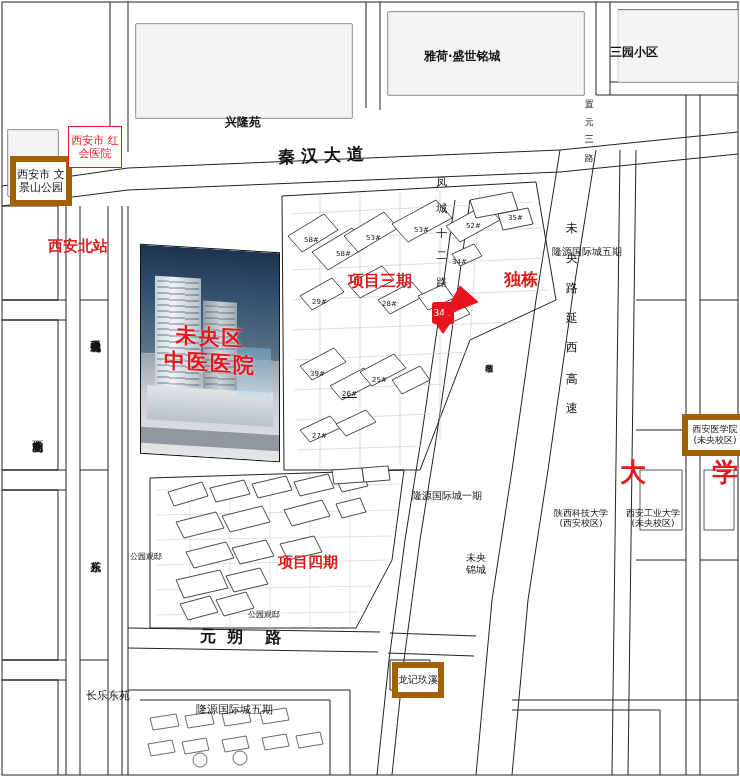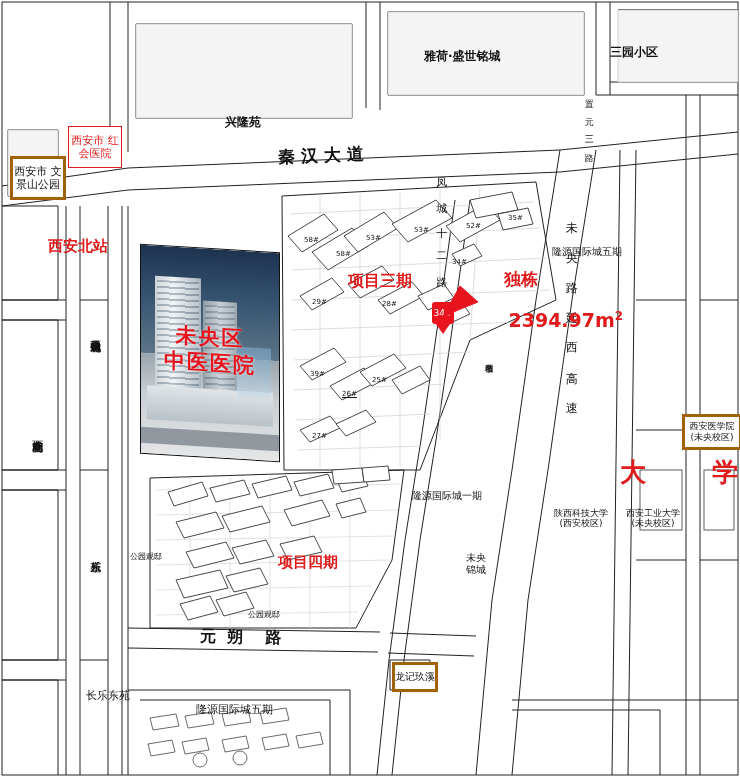--- a/index.html
+++ b/index.html
@@ -3,21 +3,21 @@
 <meta charset="utf-8">
 <style>
   html,body{margin:0;padding:0;background:#ffffff;}
   body{font-family:"DejaVu Sans","Liberation Sans",sans-serif;}
   #map{position:relative;width:740px;height:777px;background:#ffffff;overflow:hidden;}
   #map svg.base{position:absolute;left:0;top:0;width:740px;height:777px;}
   .lbl{position:absolute;color:#111;line-height:1.15;white-space:pre;}
   .lbl.v{writing-mode:vertical-rl;text-orientation:upright;white-space:normal;}
   .box{position:absolute;border:1px solid #e01b1b;background:#fff;color:#e01b1b;
        display:flex;align-items:center;justify-content:center;text-align:center;line-height:1.2;}
-  .boxk{position:absolute;border:3px solid #a16207;background:#fff;color:#111;
+  .boxk{position:absolute;border:6px solid #a16207;background:#fff;color:#111;
        display:flex;align-items:center;justify-content:center;text-align:center;line-height:1.2;}
   .red{color:#e01b1b;margin-left:42px;}
   .bold{font-weight:bold;}
   .photo{position:absolute;overflow:hidden;}
   .photo .sky{position:absolute;left:0;top:0;right:0;height:52%;
       background:linear-gradient(180deg,#1d3350 0%,#35536f 45%,#5d7589 100%);}
   .photo .ground{position:absolute;left:0;bottom:0;right:0;height:48%;
       background:linear-gradient(180deg,#9aa4ac 0%,#c9ced2 40%,#e4e6e8 100%);}
   .photo .tower{position:absolute;background:linear-gradient(90deg,#c9d2d8,#eef2f4 40%,#aab6bf);}
   .photo .towerb{position:absolute;background:linear-gradient(90deg,#8f9ba4,#c6ced4 50%,#9aa6ae);}
@@ -277,23 +277,20 @@
   <div class="lbl" style="left:248px;top:610px;font-size:8px;">公园观邸</div>
   <div class="lbl" style="left:484px;top:358px;font-size:8px;writing-mode:vertical-rl;">名教明楼</div>
 
   <div class="lbl bold" style="left:278px;top:146px;font-size:17px;transform:rotate(-2.2deg);">秦 汉 大 道</div>
   <div class="lbl bold" style="left:200px;top:628px;font-size:16px;transform:rotate(1deg);">元  朔    路</div>
   <div class="lbl v" style="left:564px;top:212px;font-size:12px;letter-spacing:8px;">未 央 路 延 西 高 速</div>
   <div class="lbl v" style="left:584px;top:92px;font-size:9px;letter-spacing:4px;">置 元 三 路</div>
   <div class="lbl v" style="left:434px;top:168px;font-size:11px;letter-spacing:6px;">凤 城 十 二 路</div>
 
   <div class="lbl red bold" style="left:462px;top:270px;font-size:17px;">独栋</div>
-  <div class="lbl red bold" style="left:440px;top:288px;font-size:19px;">
-    <span>2394.97m</span><span class="sup">2</span>
-  </div>
 
   <div class="lbl" style="left:304px;top:236px;font-size:7px;">58#</div>
   <div class="lbl" style="left:336px;top:250px;font-size:7px;">58#</div>
   <div class="lbl" style="left:366px;top:234px;font-size:7px;">53#</div>
   <div class="lbl" style="left:414px;top:226px;font-size:7px;">53#</div>
   <div class="lbl" style="left:466px;top:222px;font-size:7px;">52#</div>
   <div class="lbl" style="left:508px;top:214px;font-size:7px;">35#</div>
   <div class="lbl" style="left:312px;top:298px;font-size:7px;">29#</div>
   <div class="lbl" style="left:382px;top:300px;font-size:7px;">28#</div>
   <div class="lbl" style="left:310px;top:370px;font-size:7px;">39#</div>

